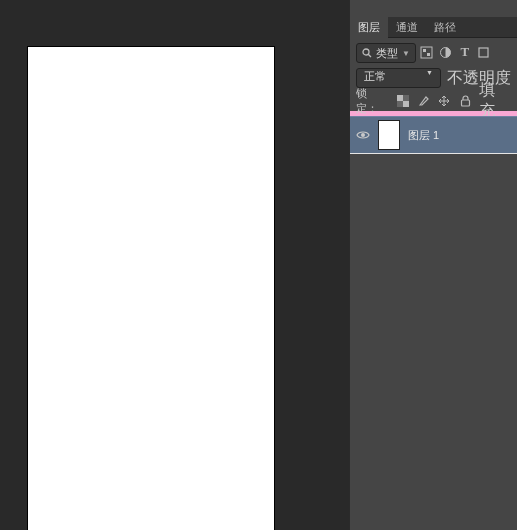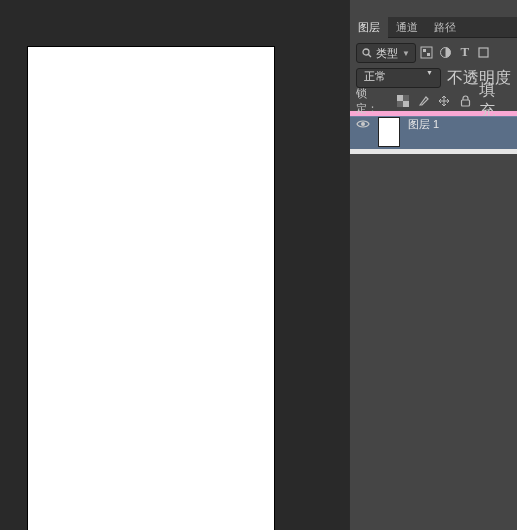--- a/index.html
+++ b/index.html
@@ -16,21 +16,21 @@
   .ficon{width:16px;height:18px;display:flex;align-items:center;justify-content:center;color:#bdbdbd}
   .blend-row{display:flex;align-items:center;height:26px;padding:2px 6px;gap:6px}
   .blend-select{flex:1;display:flex;align-items:flex-start;justify-content:space-between;background:#3a3a3a;border:1px solid #222;border-radius:3px;height:20px;padding:0 7px;color:#ddd;font-size:11px}
   .blend-select .arrow{font-size:7px;color:#ccc}
   .opacity-label{color:#ccc;font-size:16px}
   .lock-row{display:flex;align-items:center;height:25px;padding:2px 6px;gap:7px;border-bottom:5px solid #f9a8d4}
   .lock-label{color:#ccc;font-size:11px}
   .lock-icon{width:14px;height:14px;display:flex;align-items:center;justify-content:center;color:#bdbdbd}
   .fill-label{margin-left:auto;color:#ccc;font-size:16px}
   .layers{flex:1;background:#454545;overflow:auto}
-  .layer{display:flex;height:38px;background:#5a6e87;border-top:1px solid #6f80a0;border-bottom:5px solid #e5e5e5;padding:0 6px;gap:8px}
+  .layer{display:flex;align-items:center;height:38px;background:#5a6e87;border-top:1px solid #6f80a0;border-bottom:1px solid #e5e5e5;padding:0 6px;gap:8px}
   .vis{width:14px;height:14px;display:flex;align-items:center;justify-content:center;color:#c9c9c9}
   .thumb{width:22px;height:30px;background:#fff;border:1px solid #222;box-shadow:0 0 0 2px #fff inset}
   .layer-name{color:#e8e8e8;font-size:11px}
   svg{display:block}
 </style>
 </head>
 <body>
 
 <div class="workspace">
   <div class="canvas"></div>

